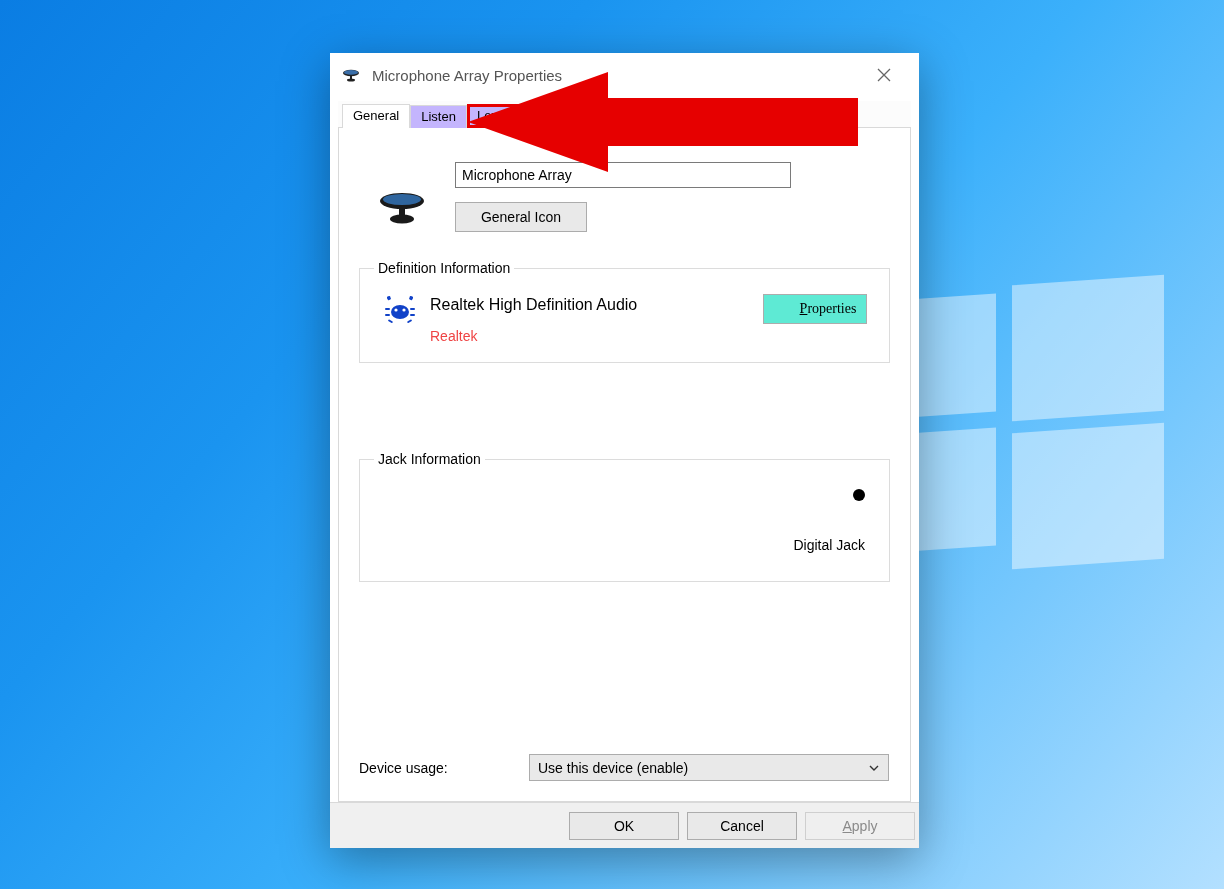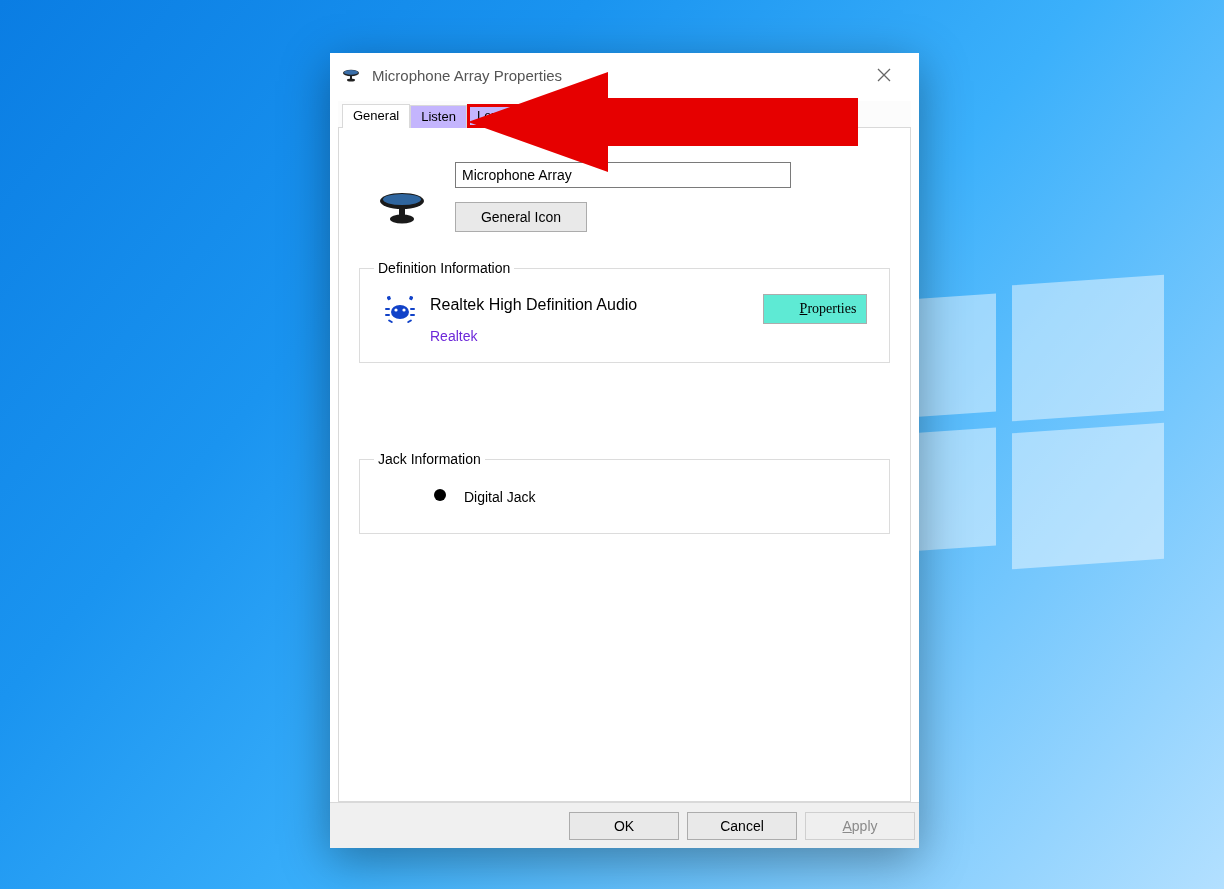--- a/index.html
+++ b/index.html
@@ -53,26 +53,26 @@
 
   fieldset.group {
     border:1px solid #dcdcdc; margin:28px 0 0 0; padding:14px 14px 18px;
   }
   fieldset.group legend { font-size:14px; padding:0 4px; }
 
   .ctrl-row { display:flex; align-items:flex-start; padding:4px 8px 0; }
   .crab-icon { width:44px; flex:0 0 44px; }
   .ctrl-text { flex:1; padding-left:4px; }
   .ctrl-name { font-size:16px; padding-top:2px;}
-  .ctrl-link { color:#6d28d9; font-size:14px; margin-top:14px; display:inline-block; }
+  .ctrl-link { color:#ef4444; font-size:14px; margin-top:14px; display:inline-block; }
   .props-btn { width:104px; height:30px; background:#5eead4; border:1px solid #acacac; font-size:14px; font-family:Liberation Serif, serif;padding-left:32px; }
   .props-btn span { text-decoration:underline; text-decoration-color:#000; }
   .props-btn .nou { text-decoration:none; }
 
-  .jackrow { display:flex; align-items:flex-start; padding:8px 10px 10px 60px; gap:18px;}
+  .jackrow { display:flex; align-items:flex-end; padding:8px 10px 10px 60px; gap:36px;flex-direction:column;}
   .jackdot { width:12px; height:12px; border-radius:50%; background:#000; }
   .jacklabel { font-size:14px; }
 
   .usage-row { position:absolute; left:20px; right:20px; bottom:20px; display:flex; align-items:center; }
   .usage-row label { font-size:14px; width:170px;}
   .usage-select { flex:0 0 360px; height:27px; position:relative;
      border:1px solid #acacac; background:#e9e9e9; font-size:14px;
      display:flex; align-items:center; padding:0 8px; }
   .usage-select .chev { position:absolute; right:8px; top:6px; }
 
@@ -181,20 +181,31 @@
         </fieldset>
 
         <fieldset class="group" style="margin-top:88px;">
           <legend>Jack Information</legend>
           <div class="jackrow">
             <span class="jackdot"></span>
             <span class="jacklabel">Digital Jack</span>
           </div>
         </fieldset>
 
+        <div class="usage-row">
+          <label>Device usage:</label>
+          <div class="usage-select">
+            <span>Use this device (enable)</span>
+            <span class="chev">
+              <svg width="12" height="12" viewBox="0 0 12 12">
+                  <path d="M2 4 L6 8 L10 4" fill="none" stroke="#333" stroke-width="1.4"></path>
+                </svg>
+            </span>
+          </div>
+        </div>
 
       </div>
     </div>
 
     <div class="footer">
       <button>OK</button>
       <button>Cancel</button>
       <button class="disabled">
         <span class="ak">A</span><span>pply</span>
       </button>

